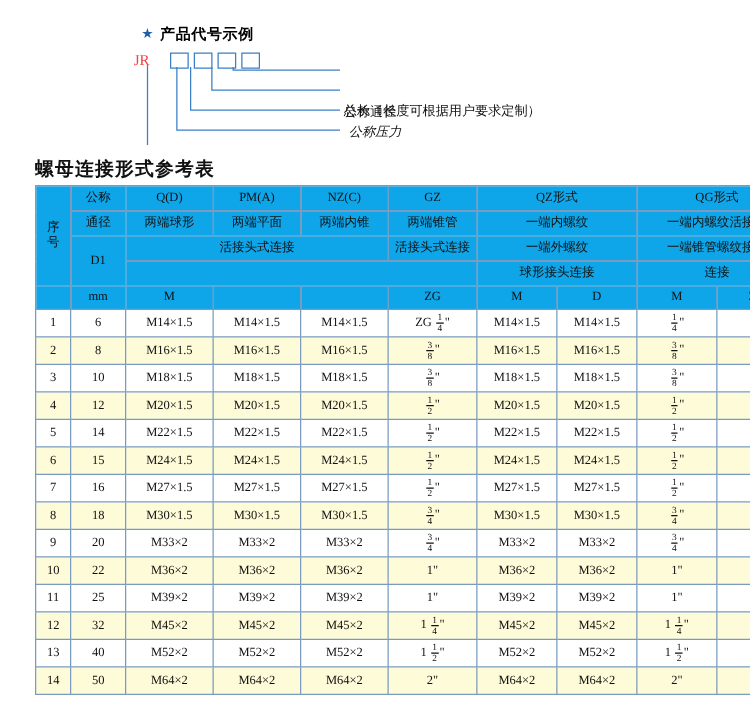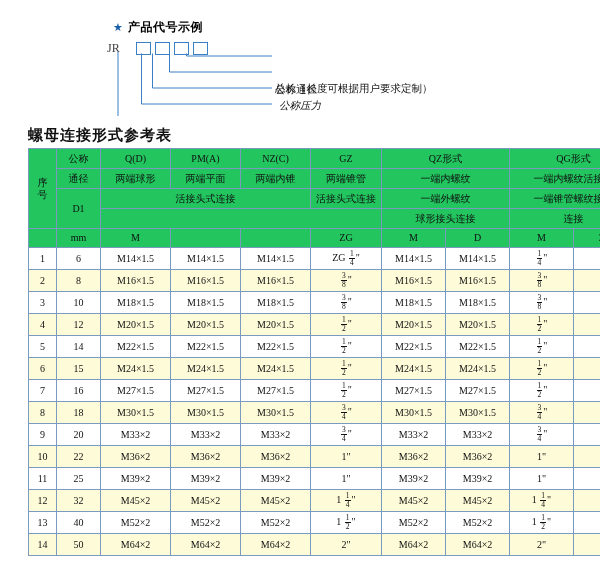--- a/index.html
+++ b/index.html
@@ -35,21 +35,21 @@
     font-size: 12px;
     font-weight: bold;
     color: #000000;
     letter-spacing: 0.5px;
   }
   .jr-label {
     position: absolute;
     left: 107px;
     top: 41px;
     font-size: 12px;
-    color: #404040;
+    color: #ef4444;
     font-family: "Liberation Serif", serif;
   }
   .boxes {
     position: absolute;
     left: 136px;
     top: 42px;
     display: flex;
     gap: 4px;
   }
   .boxes span {
@@ -104,21 +104,21 @@
     border: 1px solid #7a9bbf;
     text-align: center;
     vertical-align: middle;
     padding: 0;
     font-weight: normal;
     color: #111;
     font-family: "Liberation Serif", serif;
     line-height: 1.15;
   }
   thead td {
-    background: #22c55e;
+    background: #0ea5e9;
     font-family: "Liberation Sans", sans-serif;
     font-size: 10px;
   }
   thead td.cn {
     font-size: 10px;
   }
   .hrow1 td { height: 19px; }
   .hrow2 td { height: 19px; }
   .hrow3 td { height: 19px; }
   .hrow4 td { height: 19px; }

